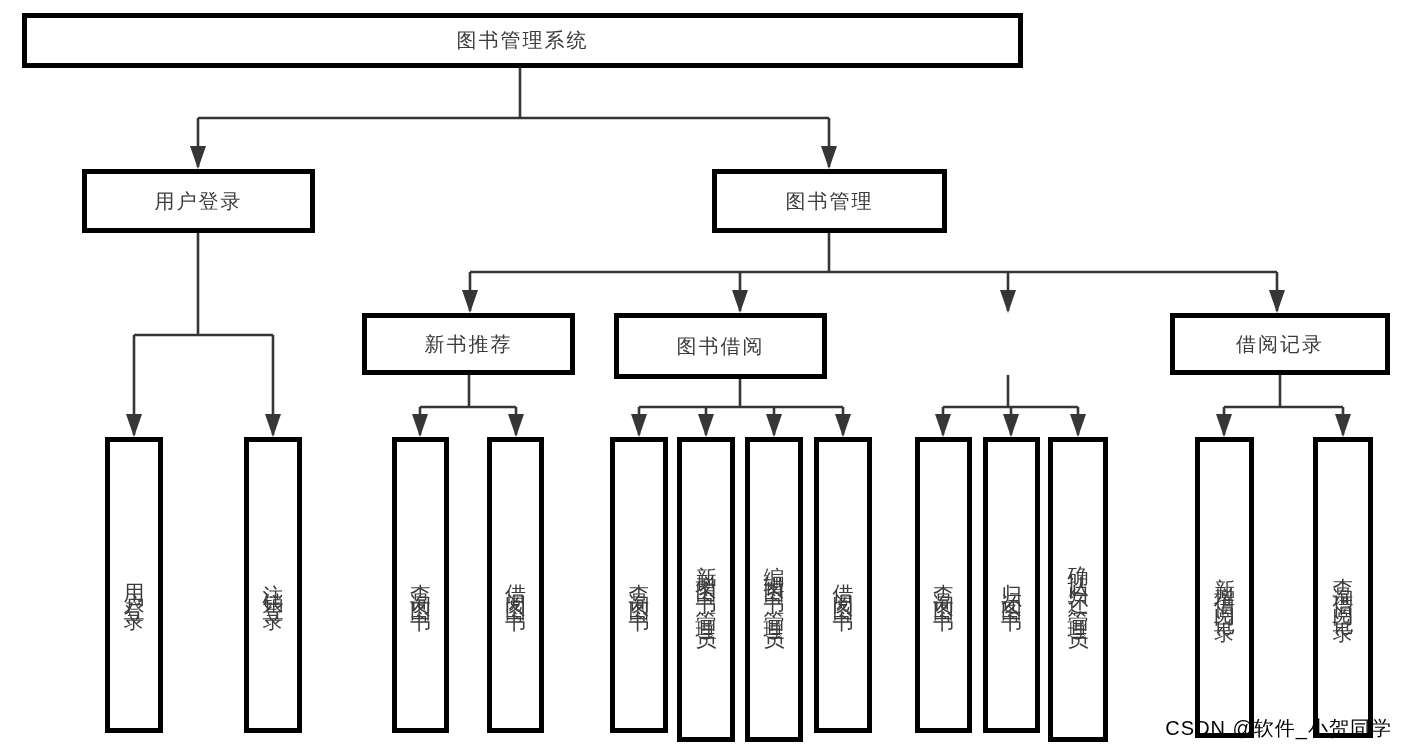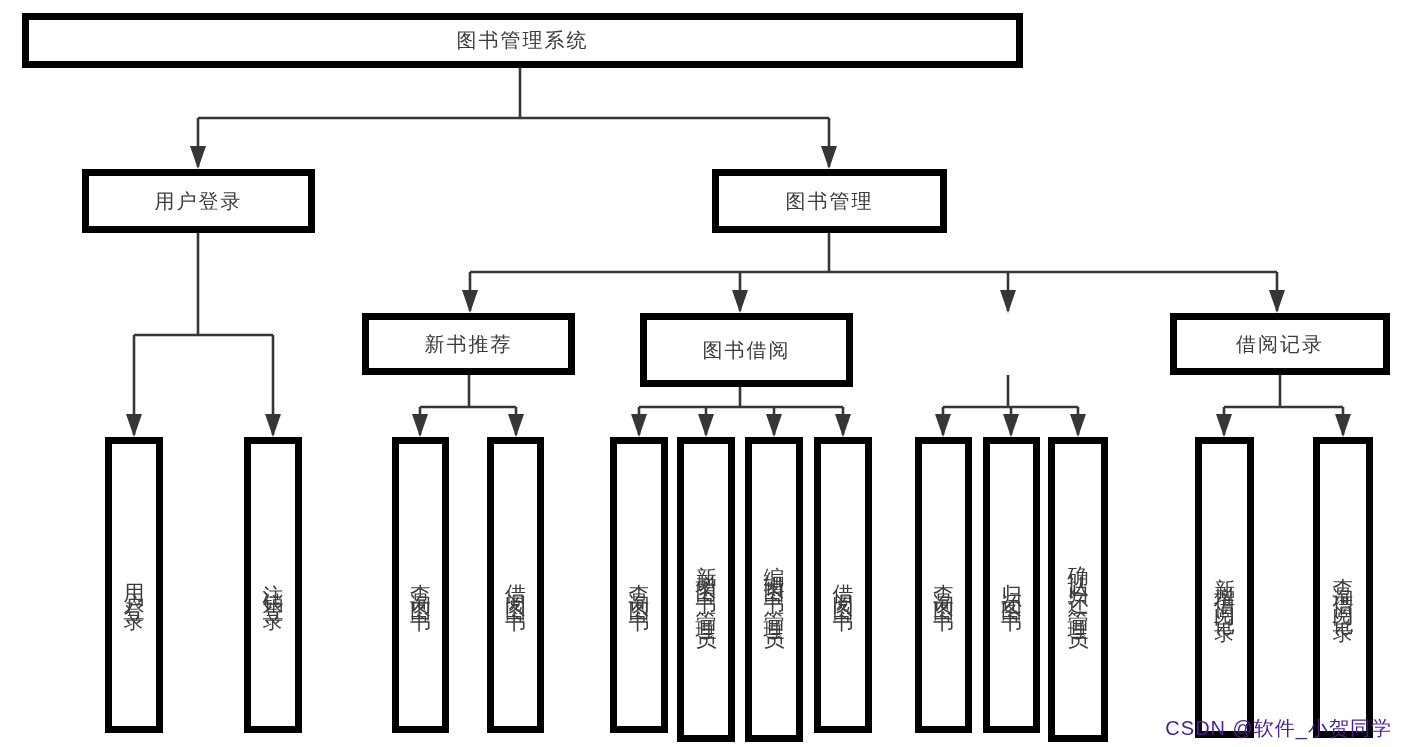--- a/index.html
+++ b/index.html
@@ -15,21 +15,21 @@
   }
 
   svg.connectors {
     position: absolute;
     left: 0; top: 0;
     width: 1405px; height: 747px;
   }
 
   .node {
     position: absolute;
-    border: 7px solid #000000;
+    border: 5px solid #000000;
     background: #ffffff;
     display: flex;
     align-items: center;
     justify-content: center;
     color: #3b3b3b;
   }
 
   .hnode { font-size: 20px; letter-spacing: 2px; white-space: nowrap; }
 
   .vnode span {
@@ -40,21 +40,21 @@
     color: #3b3b3b;
     white-space: nowrap;
   }
 
   
   .n-root        { left: 22px;   top: 13px;  width: 1001px; height: 55px; }
   .n-user-login  { left: 82px;   top: 169px; width: 233px;  height: 64px; }
   .n-book-mgmt   { left: 712px;  top: 169px; width: 235px;  height: 64px; }
 
   .n-new-book    { left: 362px;  top: 313px; width: 213px;  height: 62px; }
-  .n-book-borrow { left: 640px;  top: 313px; width: 213px;  height: 74px; }
+  .n-book-borrow { left: 614px;  top: 313px; width: 213px;  height: 66px; }
   .n-cur-borrow  { left: 900px;  top: 313px; width: 217px;  height: 62px; }
   .n-records     { left: 1170px; top: 313px; width: 220px;  height: 62px; }
 
   .leaf   { top: 437px; height: 296px; }
   .leaf-t { top: 437px; height: 305px; }
 
   .n-ul-login   { left: 105px;  width: 58px; }
   .n-ul-logout  { left: 244px;  width: 58px; }
   .n-nb-query   { left: 392px;  width: 57px; }
   .n-nb-borrow  { left: 487px;  width: 57px; }
@@ -66,21 +66,21 @@
   .n-cb-return  { left: 983px;  width: 57px; }
   .n-cb-confirm { left: 1048px; width: 60px; }
   .n-br-add     { left: 1195px; width: 59px; height: 301px; }
   .n-br-query   { left: 1313px; width: 60px; height: 301px; }
 
   .watermark {
     position: absolute;
     right: 13px;
     bottom: 5px;
     font-size: 20px;
-    color: #4c1d95;
+    color: #000000;
     letter-spacing: 1px;
     white-space: nowrap;
     margin-left: 7px;
   }
 </style>
 </head>
 <body>
 
 <div class="canvas">
 

